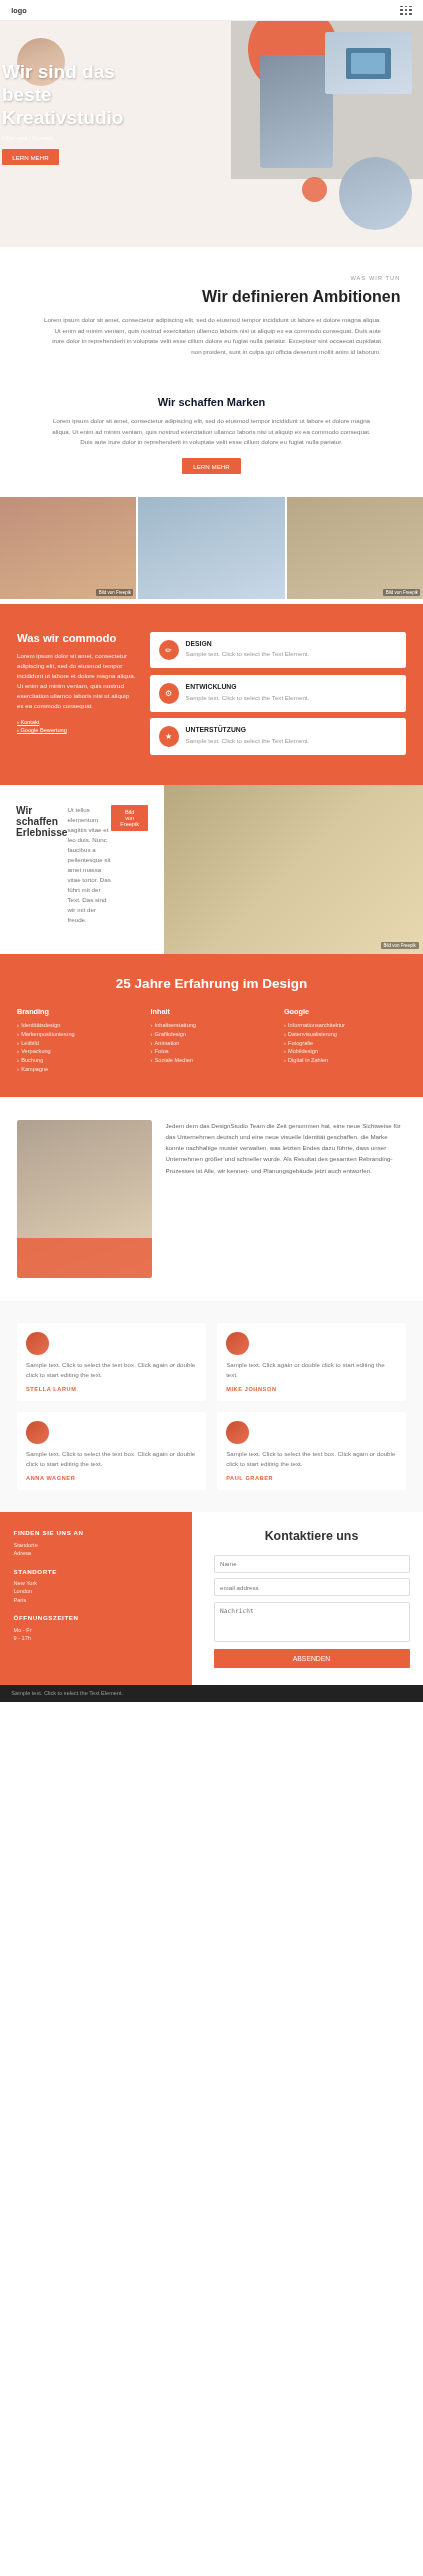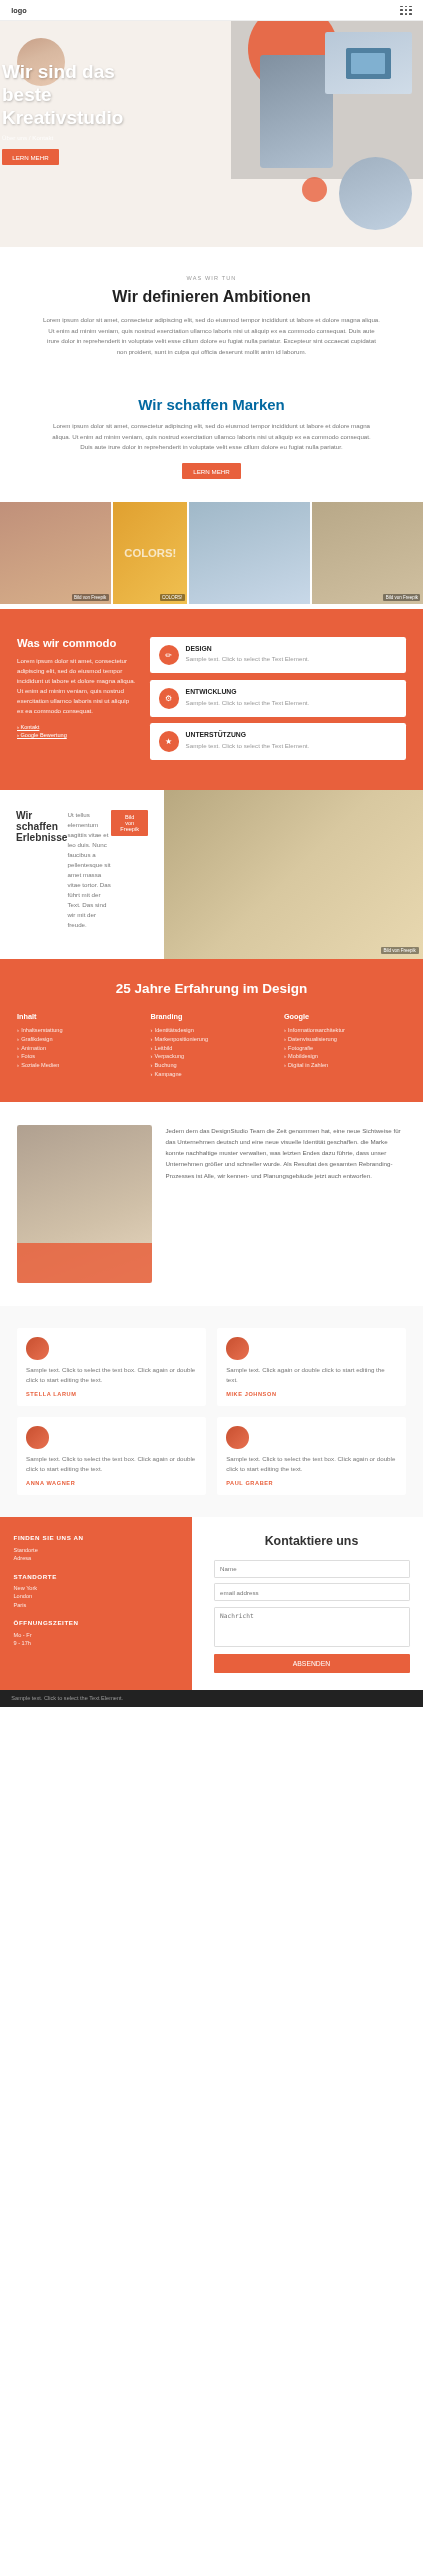--- a/index.html
+++ b/index.html
@@ -46,40 +46,36 @@
   </div>
   <div style="position:absolute;bottom:45px;right:96px;width:25.4px;height:25.4px;border-radius:50%;background:#e8603c;z-index:3;opacity:0.8;"></div>
 
   <div style="position:relative;z-index:4;padding:40px 17px 28px 2px;max-width:169px;">
     <h1 style="font-size:19px;font-weight:bold;color:#fff;line-height:1.2;text-shadow:0.6px 0.6px 2.3px rgba(0,0,0,0.25);">Wir sind das beste Kreativstudio</h1>
     <p style="font-size:6.2px;color:#fff;margin-top:4.5px;opacity:0.85;">Über uns / Kontakt</p>
     <button style="display:inline-block;background:#e8603c;color:#fff;padding:4.5px 10.2px;font-size:6.2px;margin-top:8px;border:none;border-radius:1.1px;cursor:pointer;">LERN MEHR</button>
   </div>
 </section>
 
-<section style="padding:28px 22.6px;text-align:center;background:#fff;">
+<section style="padding:28px 22.6px;text-align:right;background:#fff;">
   <div style="font-size:5.6px;color:#999;text-transform:uppercase;letter-spacing:1.1px;margin-bottom:6.8px;">WAS WIR TUN</div>
   <h2 style="font-size:16px;font-weight:bold;color:#222;margin-bottom:9px;">Wir definieren Ambitionen</h2>
   <p style="font-size:6.2px;color:#777;line-height:1.7;max-width:339px;margin:0 auto;">Lorem ipsum dolor sit amet, consectetur adipiscing elit, sed do eiusmod tempor incididunt ut labore et dolore magna aliqua. Ut enim ad minim veniam, quis nostrud exercitation ullamco laboris nisi ut aliquip ex ea commodo consequat. Duis aute irure dolor in reprehenderit in voluptate velit esse cillum dolore eu fugiat nulla pariatur. Excepteur sint occaecat cupidatat non proident, sunt in culpa qui officia deserunt mollit anim id laborum.</p>
 </section>
 
 <section style="padding:11.3px 22.6px 17px;text-align:center;background:#fff;">
-  <h2 style="font-size:15px;font-weight:bold;color:#0369a1;margin-bottom:8px;">Wir schaffen Marken</h2>
+  <h2 style="font-size:11px;font-weight:bold;color:#0f172a;margin-bottom:8px;">Wir schaffen Marken</h2>
   <p style="font-size:6.2px;color:#777;line-height:1.7;max-width:327px;margin:0 auto 10.2px;">Lorem ipsum dolor sit amet, consectetur adipiscing elit, sed do eiusmod tempor incididunt ut labore et dolore magna aliqua. Ut enim ad minim veniam, quis nostrud exercitation ullamco laboris nisi ut aliquip ex ea commodo consequat. Duis aute irure dolor in reprehenderit in voluptate velit esse cillum dolore eu fugiat nulla pariatur.</p>
   <button style="background:#e8603c;color:#fff;padding:4.5px 11.3px;font-size:6.2px;border:none;border-radius:1.1px;cursor:pointer;">LERN MEHR</button>
 </section>
 
 <div style="display:flex;gap:1.7px;padding:5.6px 0;height:113px;overflow:hidden;">
   <div style="flex:1.2;background:linear-gradient(135deg,#d4a898,#e8c8b0);position:relative;overflow:hidden;">
     <div style="width:100%;height:100%;background:linear-gradient(160deg,#c0907a 0%,#d8b08a 100%);"></div>
     <div style="position:absolute;bottom:2.8px;right:2.8px;font-size:4.5px;color:#fff;background:rgba(0,0,0,0.4);padding:1.1px 2.3px;border-radius:1.1px;">Bild von Freepik</div>
-  </div>
-  <div style="flex:0.8;background:linear-gradient(135deg,#e0a030,#f0c050);position:relative;overflow:hidden;display:flex;align-items:center;justify-content:center;">
-    <span style="font-size:11.3px;font-weight:bold;color:#fff;opacity:0.7;">COLORS!</span>
-    <div style="position:absolute;bottom:2.8px;right:2.8px;font-size:4.5px;color:#fff;background:rgba(0,0,0,0.4);padding:1.1px 2.3px;border-radius:1.1px;">COLORS!</div>
   </div>
   <div style="flex:1.3;background:linear-gradient(135deg,#c0ccd8,#d8e4ee);position:relative;overflow:hidden;">
     <div style="width:100%;height:100%;background:linear-gradient(160deg,#a0b8c8 0%,#c8d8e8 100%);"></div>
   </div>
   <div style="flex:1.2;background:linear-gradient(135deg,#c8b898,#d8c8a8);position:relative;overflow:hidden;">
     <div style="width:100%;height:100%;background:linear-gradient(160deg,#b8a888 0%,#d0c0a0 100%);"></div>
     <div style="position:absolute;bottom:2.8px;right:2.8px;font-size:4.5px;color:#fff;background:rgba(0,0,0,0.4);padding:1.1px 2.3px;border-radius:1.1px;">Bild von Freepik</div>
   </div>
 </div>
 
@@ -129,68 +125,68 @@
     <div style="width:100%;height:100%;background:linear-gradient(135deg,#b8a880 0%,#d8c8a0 50%,#e8d8b0 100%);"></div>
     <div style="position:absolute;bottom:4.5px;right:4.5px;font-size:4.5px;color:#fff;background:rgba(0,0,0,0.4);padding:1.1px 2.8px;border-radius:1.1px;">Bild von Freepik</div>
   </div>
 </section>
 
 <section style="background:#e8603c;padding:22.6px 17px;">
   <h2 style="font-size:13.5px;font-weight:bold;color:#fff;text-align:center;margin-bottom:16px;">25 Jahre Erfahrung im Design</h2>
   <div style="display:flex;gap:11.3px;">
 
     <div style="flex:1;">
+      <div style="font-size:7.3px;font-weight:bold;color:#fff;margin-bottom:5.6px;">Branding</div>
+      <div style="font-size:5.6px;color:#fff;opacity:0.85;margin-bottom:2.8px;display:flex;align-items:center;gap:2.3px;">
+          <span>›</span>
+          <span>Identitätsdesign</span>
+        </div>
+      <div style="font-size:5.6px;color:#fff;opacity:0.85;margin-bottom:2.8px;display:flex;align-items:center;gap:2.3px;">
+          <span>›</span>
+          <span>Markenpositionierung</span>
+        </div>
+      <div style="font-size:5.6px;color:#fff;opacity:0.85;margin-bottom:2.8px;display:flex;align-items:center;gap:2.3px;">
+          <span>›</span>
+          <span>Leitbild</span>
+        </div>
+      <div style="font-size:5.6px;color:#fff;opacity:0.85;margin-bottom:2.8px;display:flex;align-items:center;gap:2.3px;">
+          <span>›</span>
+          <span>Verpackung</span>
+        </div>
+      <div style="font-size:5.6px;color:#fff;opacity:0.85;margin-bottom:2.8px;display:flex;align-items:center;gap:2.3px;">
+          <span>›</span>
+          <span>Buchung</span>
+        </div>
+      <div style="font-size:5.6px;color:#fff;opacity:0.85;margin-bottom:2.8px;display:flex;align-items:center;gap:2.3px;">
+          <span>›</span>
+          <span>Kampagne</span>
+        </div>
+    </div>
+
+    <div style="flex:1;">
       <div style="font-size:7.3px;font-weight:bold;color:#fff;margin-bottom:5.6px;">Inhalt</div>
       <div style="font-size:5.6px;color:#fff;opacity:0.85;margin-bottom:2.8px;display:flex;align-items:center;gap:2.3px;">
           <span>›</span>
           <span>Inhaltserstattung</span>
         </div>
       <div style="font-size:5.6px;color:#fff;opacity:0.85;margin-bottom:2.8px;display:flex;align-items:center;gap:2.3px;">
           <span>›</span>
           <span>Grafikdesign</span>
         </div>
       <div style="font-size:5.6px;color:#fff;opacity:0.85;margin-bottom:2.8px;display:flex;align-items:center;gap:2.3px;">
           <span>›</span>
           <span>Animation</span>
         </div>
       <div style="font-size:5.6px;color:#fff;opacity:0.85;margin-bottom:2.8px;display:flex;align-items:center;gap:2.3px;">
           <span>›</span>
           <span>Fotos</span>
         </div>
       <div style="font-size:5.6px;color:#fff;opacity:0.85;margin-bottom:2.8px;display:flex;align-items:center;gap:2.3px;">
           <span>›</span>
           <span>Soziale Medien</span>
-        </div>
-    </div>
-
-    <div style="flex:1;">
-      <div style="font-size:7.3px;font-weight:bold;color:#fff;margin-bottom:5.6px;">Branding</div>
-      <div style="font-size:5.6px;color:#fff;opacity:0.85;margin-bottom:2.8px;display:flex;align-items:center;gap:2.3px;">
-          <span>›</span>
-          <span>Identitätsdesign</span>
-        </div>
-      <div style="font-size:5.6px;color:#fff;opacity:0.85;margin-bottom:2.8px;display:flex;align-items:center;gap:2.3px;">
-          <span>›</span>
-          <span>Markenpositionierung</span>
-        </div>
-      <div style="font-size:5.6px;color:#fff;opacity:0.85;margin-bottom:2.8px;display:flex;align-items:center;gap:2.3px;">
-          <span>›</span>
-          <span>Leitbild</span>
-        </div>
-      <div style="font-size:5.6px;color:#fff;opacity:0.85;margin-bottom:2.8px;display:flex;align-items:center;gap:2.3px;">
-          <span>›</span>
-          <span>Verpackung</span>
-        </div>
-      <div style="font-size:5.6px;color:#fff;opacity:0.85;margin-bottom:2.8px;display:flex;align-items:center;gap:2.3px;">
-          <span>›</span>
-          <span>Buchung</span>
-        </div>
-      <div style="font-size:5.6px;color:#fff;opacity:0.85;margin-bottom:2.8px;display:flex;align-items:center;gap:2.3px;">
-          <span>›</span>
-          <span>Kampagne</span>
         </div>
     </div>
 
     <div style="flex:1;">
       <div style="font-size:7.3px;font-weight:bold;color:#fff;margin-bottom:5.6px;">Google</div>
       <div style="font-size:5.6px;color:#fff;opacity:0.85;margin-bottom:2.8px;display:flex;align-items:center;gap:2.3px;">
           <span>›</span>
           <span>Informationsarchitektur</span>
         </div>
       <div style="font-size:5.6px;color:#fff;opacity:0.85;margin-bottom:2.8px;display:flex;align-items:center;gap:2.3px;">

